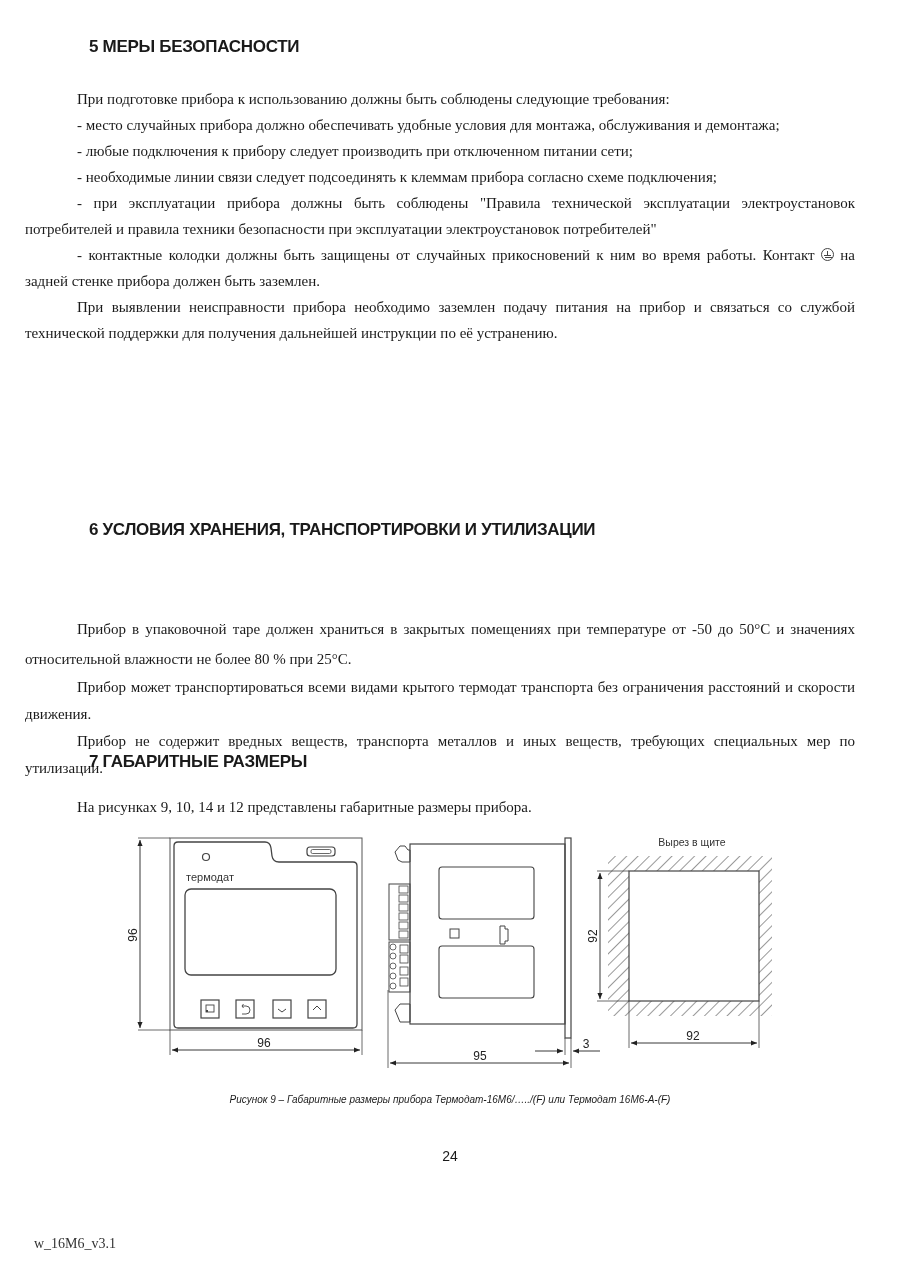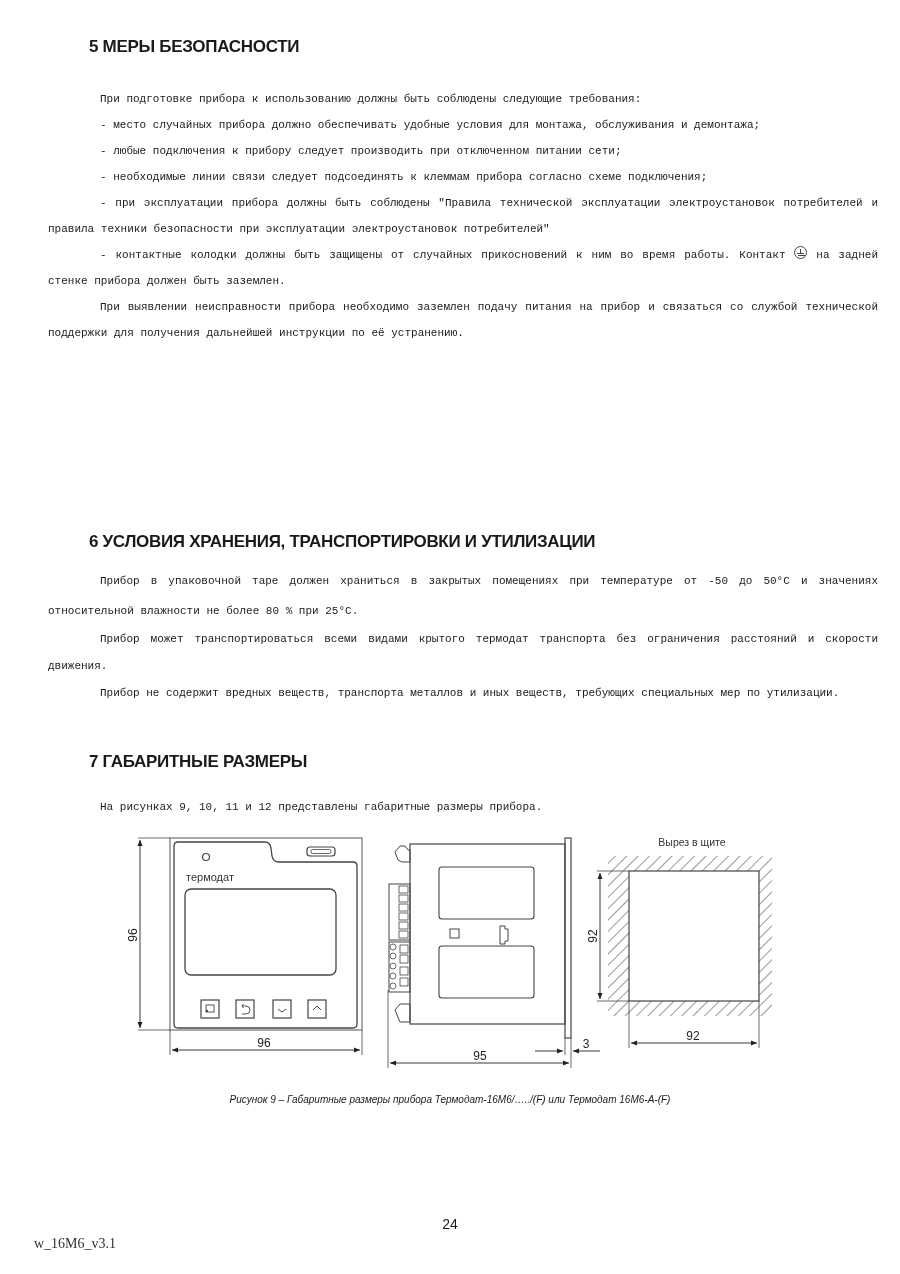--- a/index.html
+++ b/index.html
@@ -1,31 +1,31 @@
 <!DOCTYPE html>
 <html><head>
 <meta charset="utf-8">
 <style>
   html, body { margin: 0; padding: 0; background: #ffffff; }
   body { width: 900px; height: 1274px; position: relative; overflow: hidden;
          font-family: "Liberation Sans", sans-serif; color: #1a1a1a; }
   .page { position: absolute; left: 0; top: 0; width: 900px; height: 1274px; padding-left: 20px; }
-  .text-block { position: absolute; left: 48px; width: 830px; font-size: 11px; line-height: 26px;
-                text-align: justify; font-family: Liberation Mono, monospace; }
+  .text-block { position: absolute; left: 25px; width: 830px; font-size: 15px; line-height: 26px;
+                text-align: justify; font-family: Liberation Serif, serif; }
   .heading { position: absolute; left: 89px; font-weight: bold; font-size: 17px; letter-spacing: -0.3px; }
   .para { margin: 0; text-indent: 52px; text-align: justify; }
   .earth { display: inline-block; width: 13px; height: 13px; border: 1px solid #444; border-radius: 50%;
            vertical-align: -1px; position: relative; box-sizing: border-box; }
   .earth::before { content: ""; position: absolute; left: 5px; top: 2px; width: 1px; height: 4px; background: #444; }
   .earth::after { content: ""; position: absolute; left: 2px; top: 6px; width: 7px; height: 1px; background: #444;
                   box-shadow: 1px 2px 0 -0px #444; }
   .figure { position: absolute; left: 120px; top: 830px; width: 680px; height: 250px; }
   .caption { position: absolute; left: 0; width: 900px; top: 1094px; text-align: center; font-style: italic;
              font-size: 10px; }
-  .page-number { position: absolute; left: 0; width: 900px; top: 1216px; text-align: center; font-size: 14px; }
+  .page-number { position: absolute; left: 0; width: 900px; top: 1148px; text-align: center; font-size: 14px; }
   .doc-code { position: absolute; left: 34px; top: 1236px; font-family: "Liberation Serif", serif; font-size: 14px; color: #333; }
   svg text { font-family: "Liberation Sans", sans-serif; }
 </style>
 </head>
 <body>
 
 <div class="page">
 
   <div class="heading" style="top:37px;">5 МЕРЫ БЕЗОПАСНОСТИ</div>
 
@@ -36,32 +36,32 @@
     <p class="para">- необходимые линии связи следует подсоединять к клеммам прибора согласно схеме подключения;</p>
     <p class="para">- при эксплуатации прибора должны быть соблюдены "Правила технической эксплуатации электроустановок потребителей и правила техники безопасности при эксплуатации электроустановок потребителей"</p>
     <p class="para">
       <span>- контактные колодки должны быть защищены от случайных прикосновений к ним во время работы. Контакт</span>
       <span class="earth"></span>
       <span>на задней стенке прибора должен быть заземлен.</span>
     </p>
     <p class="para">При выявлении неисправности прибора необходимо заземлен подачу питания на прибор и связаться со службой технической поддержки для получения дальнейшей инструкции по её устранению.</p>
   </div>
 
-  <div class="heading" style="top:520px;margin-top:12px;">6 УСЛОВИЯ ХРАНЕНИЯ, ТРАНСПОРТИРОВКИ И УТИЛИЗАЦИИ</div>
+  <div class="heading" style="top:520px;">6 УСЛОВИЯ ХРАНЕНИЯ, ТРАНСПОРТИРОВКИ И УТИЛИЗАЦИИ</div>
 
   <div class="text-block" style="top:566px; line-height:27px;">
-    <p class="para" style="line-height:30px;">Прибор в упаковочной таре должен храниться в закрытых помещениях при температуре от -50 до 50°C и значениях относительной влажности не более 80 % при 25°C.</p>
+    <p class="para" style="line-height:30px;margin-top:48px;">Прибор в упаковочной таре должен храниться в закрытых помещениях при температуре от -50 до 50°C и значениях относительной влажности не более 80 % при 25°C.</p>
     <p class="para">Прибор может транспортироваться всеми видами крытого термодат транспорта без ограничения расстояний и скорости движения.</p>
     <p class="para">Прибор не содержит вредных веществ, транспорта металлов и иных веществ, требующих специальных мер по утилизации.</p>
   </div>
 
   <div class="heading" style="top:752px;">7 ГАБАРИТНЫЕ РАЗМЕРЫ</div>
 
   <div class="text-block" style="top:794px;">
-    <p class="para">На рисунках 9, 10, 11 и 12 представлены габаритные размеры прибора.</p>
+    <p class="para">На рисунках 9, 10, 14 и 12 представлены габаритные размеры прибора.</p>
   </div>
 
   <svg class="figure" viewBox="120 830 680 250" width="680" height="250">
     <defs>
       <marker id="arr" markerWidth="8" markerHeight="8" refX="7" refY="4" orient="auto-start-reverse">
         <path d="M0,1 L7,4 L0,7 Z" fill="#222"></path>
       </marker>
       <pattern id="hatch" width="8" height="8" patternUnits="userSpaceOnUse" patternTransform="rotate(45)">
         <line x1="0" y1="0" x2="0" y2="8" stroke="#333" stroke-width="1"></line>
       </pattern>

